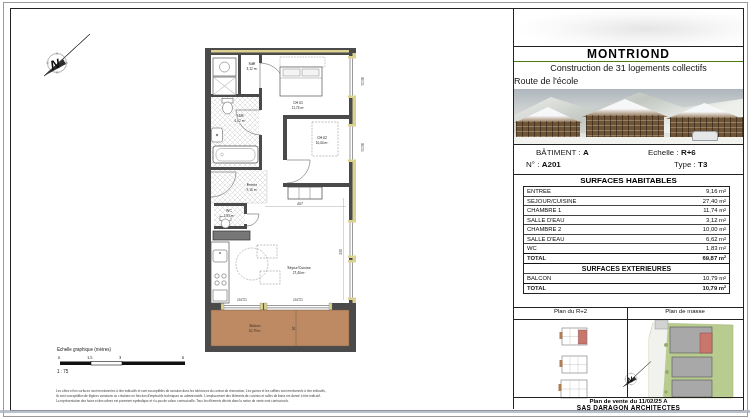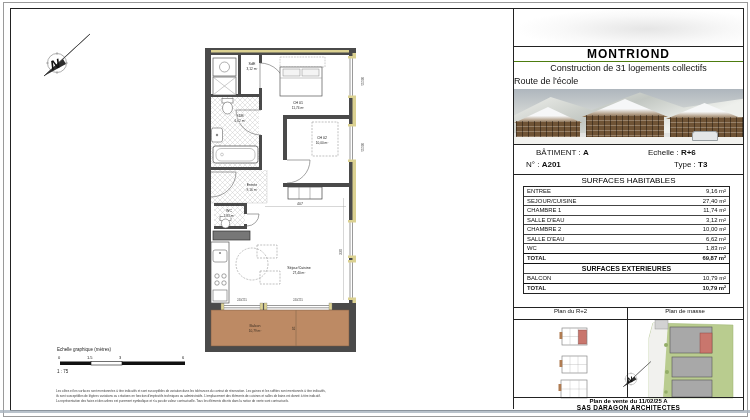--- a/index.html
+++ b/index.html
@@ -21,21 +21,21 @@
   #photo .mtn{position:absolute;left:0;top:0;width:100%;height:80%;background:linear-gradient(160deg,#e3e5e1 15%,#c2c7c2 45%,#eef0ec 75%);clip-path:polygon(0 60%,16% 18%,34% 48%,55% 8%,74% 42%,100% 22%,100% 100%,0 100%);}
   #photo .ground{position:absolute;left:0;top:48px;width:100%;height:8px;background:#f2f2ef;}
   .chalet{position:absolute;background-color:#6f5335;background-image:repeating-linear-gradient(90deg,rgba(0,0,0,.38) 0 1.5px,transparent 1.5px 6px),repeating-linear-gradient(180deg,rgba(255,248,238,.28) 0 1px,transparent 1px 5px);}
   .roof{position:absolute;background:linear-gradient(180deg,#f6f7f8 55%,#8a6a45 100%);clip-path:polygon(0 100%,50% 0,100% 100%);}
   #car{position:absolute;left:178px;top:42px;width:24px;height:8px;background:#e4e6e7;border-radius:3px 3px 0 0;border:0.5px solid #9aa0a3;}
   #kairn{position:absolute;left:2px;top:-1px;font-size:19px;font-weight:bold;letter-spacing:1.5px;color:#2f3036;text-shadow:0 0 1px #fff,0 0 3px #fff,1px 1px 2px #fff;}
   
   .inforow{position:absolute;width:100%;font-size:8px;color:#111;}
   .inforow b{font-weight:bold;}
   #line-info{top:166px;border-bottom:1px solid #222;height:0;}
-  #sh-title{top:167px;height:11px;line-height:11px;text-align:center;font-weight:normal;font-size:8px;}
+  #sh-title{top:167px;height:11px;line-height:11px;text-align:center;font-weight:bold;font-size:8px;}
   
   #tbl{position:absolute;left:9px;top:178px;width:207px;border:1px solid #222;box-sizing:border-box;}
   .trow{display:flex;justify-content:space-between;align-items:center;height:8.5px;border-top:0.5px solid #444;font-size:5.9px;color:#111;padding:0 3px;}
   .trow:first-child{border-top:none;}
   .trow.total{font-weight:bold;height:9px;border-top:1px solid #111;}
   .trow.exthead{justify-content:center;font-weight:bold;font-size:7px;height:9.5px;border-top:1px solid #111;}
   
   #plans-top-line{top:299px;border-top:1px solid #222;height:0;}
   .plan-lbl{position:absolute;top:300px;width:113px;text-align:center;font-size:6px;color:#111;}
   #plans-mid-line{top:311px;border-top:1px solid #222;height:0;}

